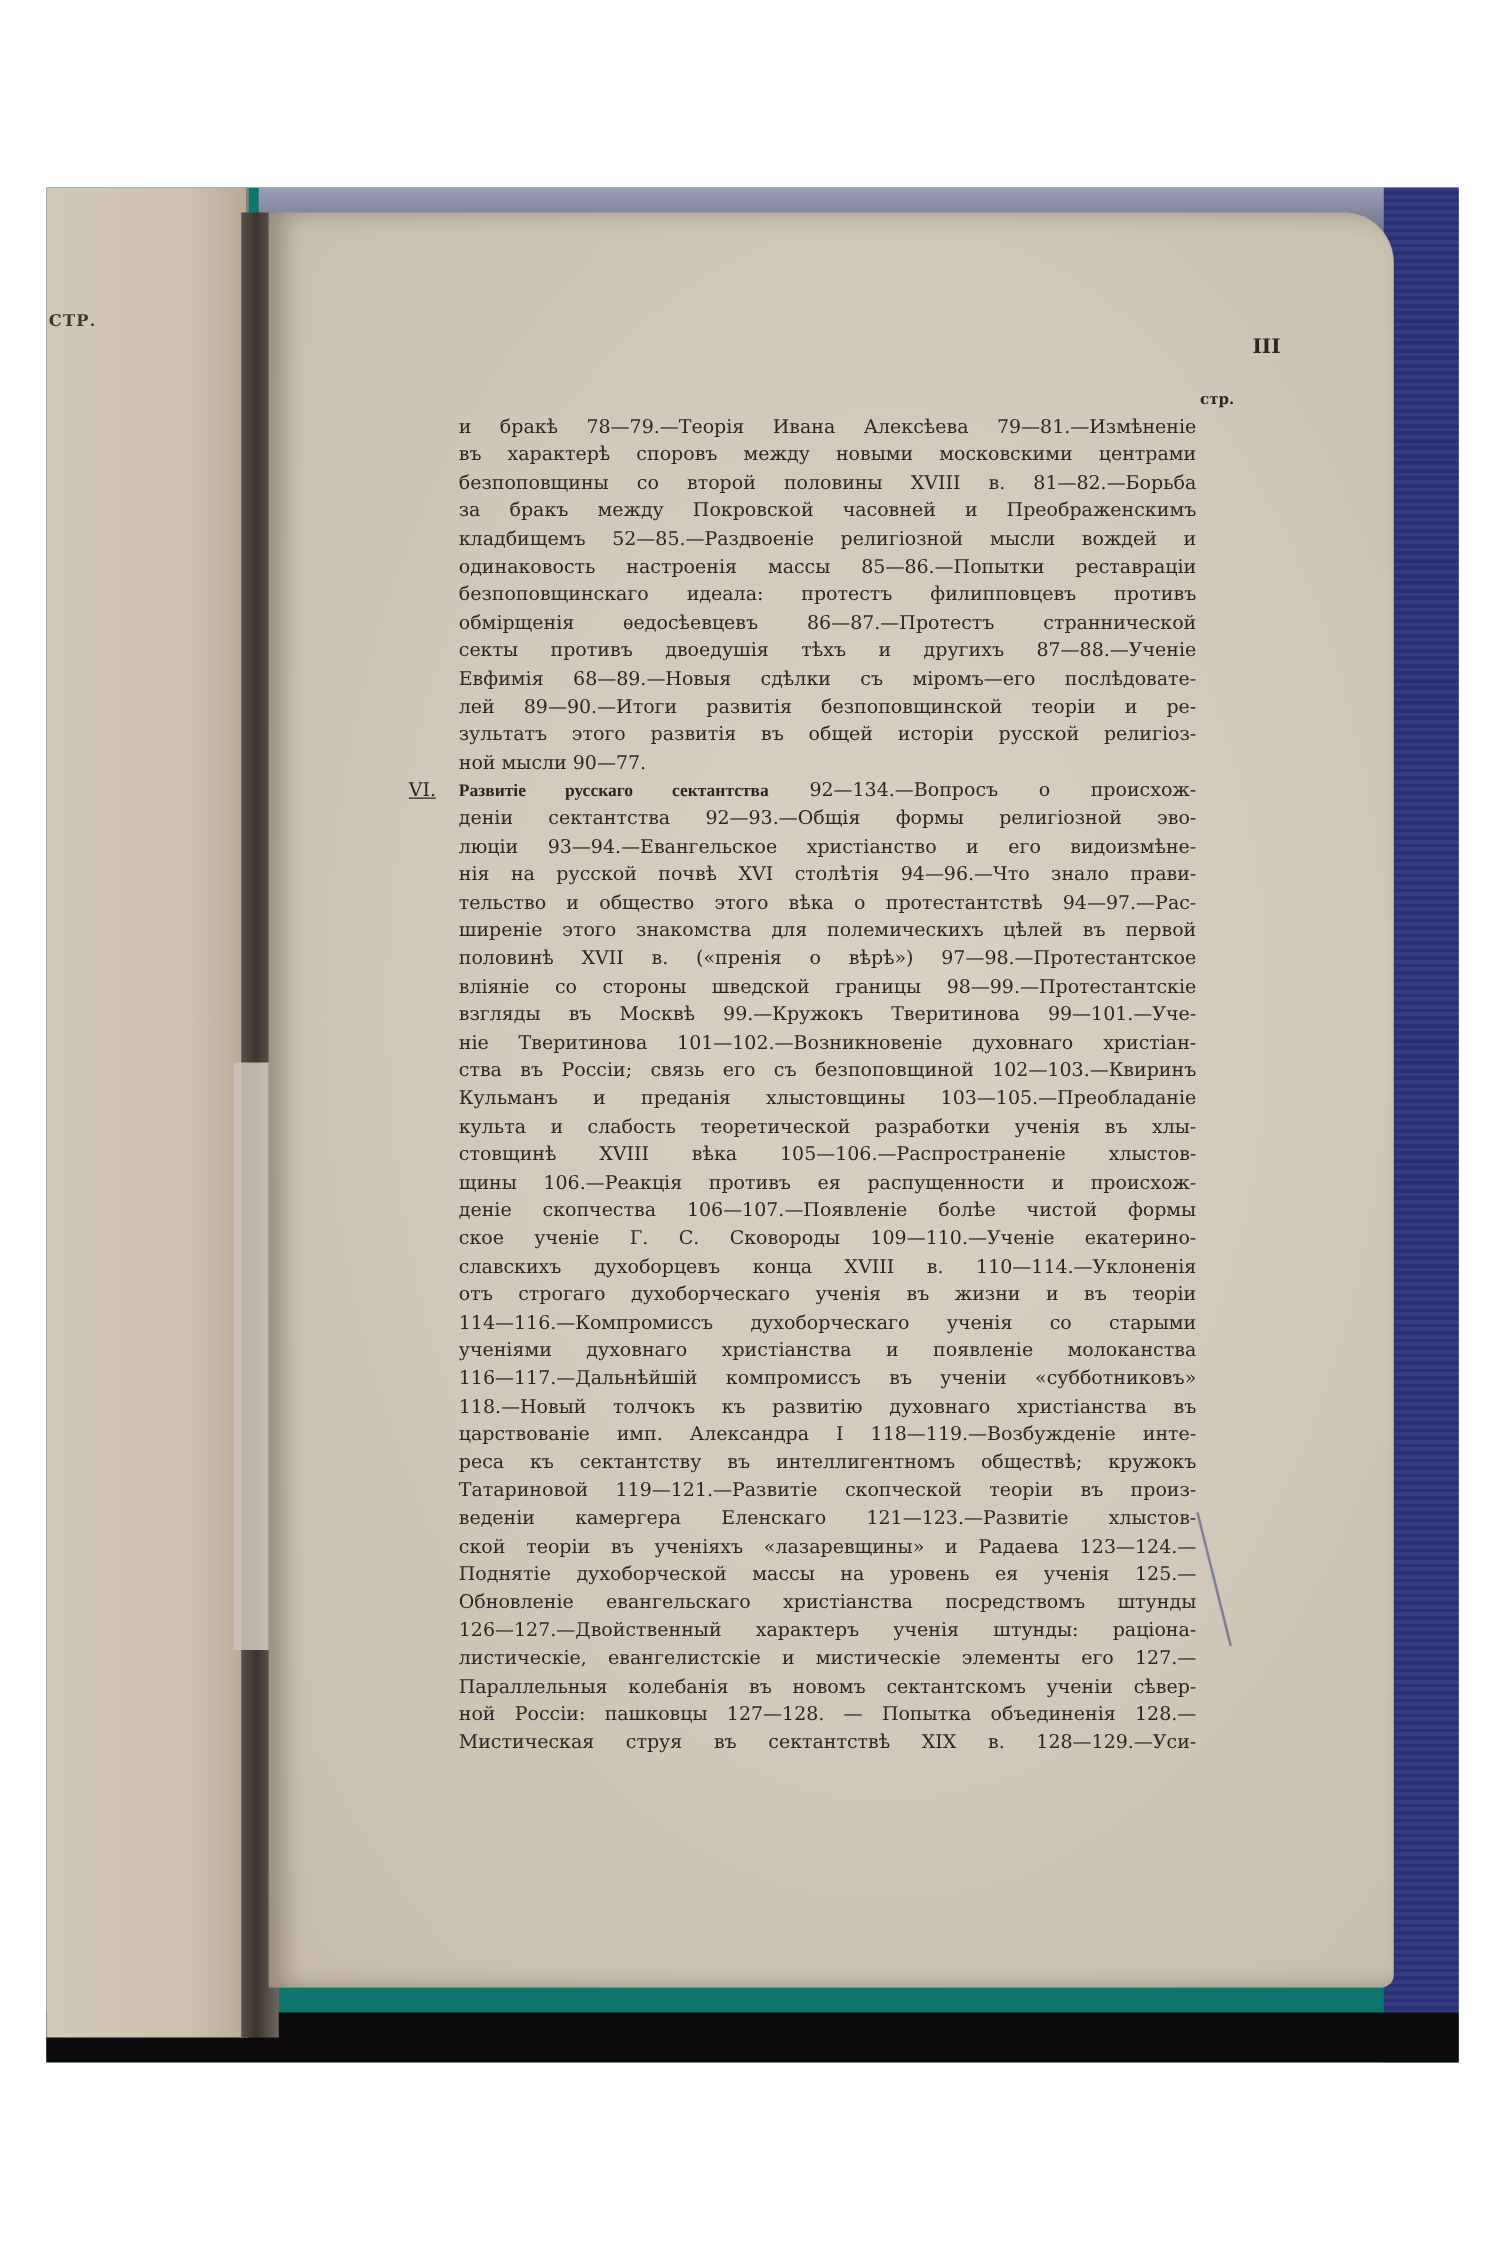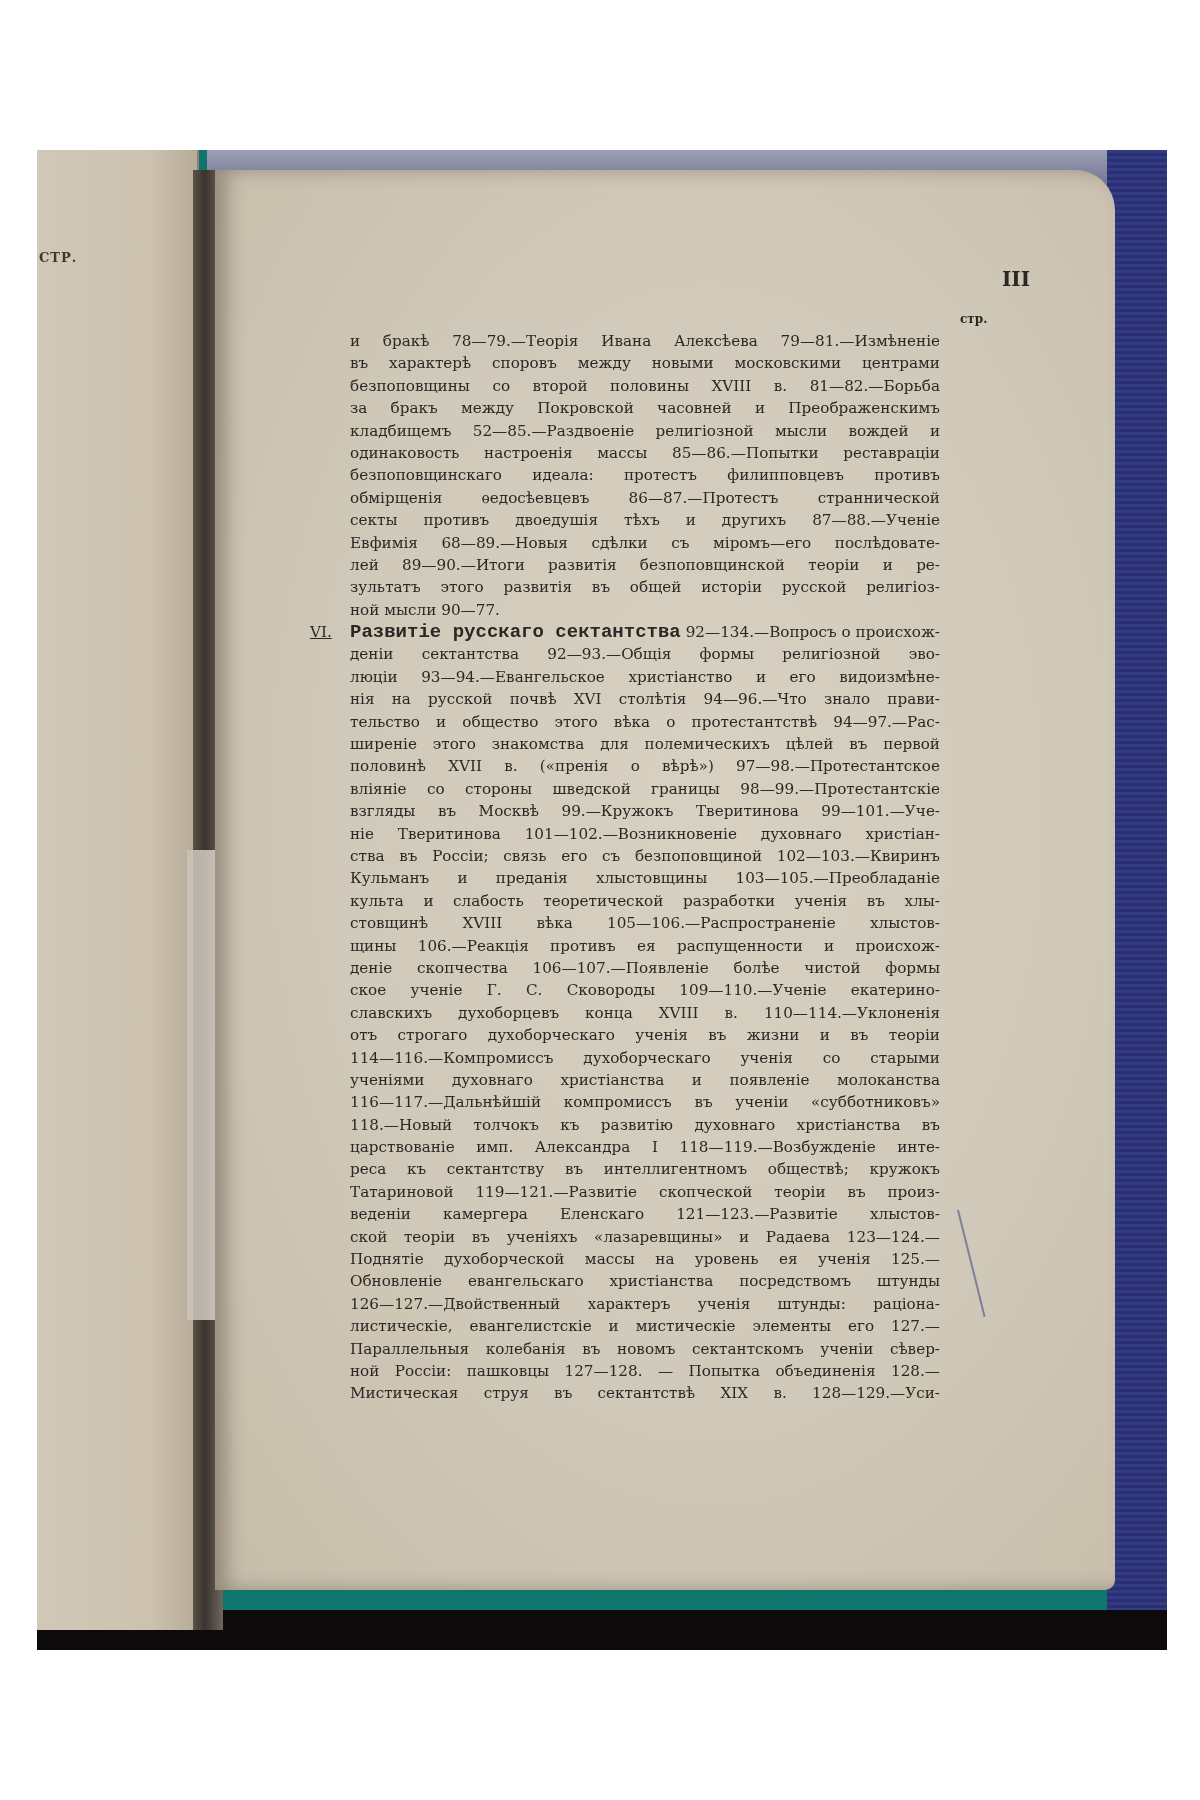--- a/index.html
+++ b/index.html
@@ -15,29 +15,29 @@
                background:linear-gradient(90deg,#d2c8b7 0%,#cdc2b0 70%,#b7ab98 100%);
                border-right:2px solid #8e8373; }
   .gutter { position:absolute; left:156px; top:20px; width:30px; height:1460px;
             background:linear-gradient(90deg,#5a5147 0%,#3a342e 40%,#6f675d 100%); }
   .tape { position:absolute; left:150px; top:700px; width:28px; height:470px;
           background:linear-gradient(90deg,#c9c2b6,#d8d2c7); opacity:0.85; }
   .right-page { position:absolute; left:178px; top:20px; width:900px; height:1420px;
                 background:radial-gradient(ellipse at 55% 45%,#d8d1c2 0%,#d0c8b8 55%,#c6bca9 100%);
                 border-radius:0 40px 10px 0; box-shadow:inset 12px 0 18px rgba(60,50,40,0.35); }
   .str-left { position:absolute; left:2px; top:100px; font-size:13px; font-weight:bold; color:#3d3833; letter-spacing:1px; }
-  .page-num { position:absolute; left:787px; top:97px; font-size:20px; font-weight:bold; color:#2a2622; }
+  .page-num { position:absolute; left:787px; top:97px; font-size:16px; font-weight:bold; color:#2a2622; }
   .str-right { position:absolute; left:745px; top:142px; font-size:12px; font-weight:bold; color:#2a2622; }
-  .content { position:absolute; left:135px; top:160px; width:590px; color:#2b2724;
+  .content { position:absolute; left:152px; top:160px; width:590px; color:#2b2724;
              font-size:15.2px; line-height:22.4px; text-align:justify; }
   .line { display:block; white-space:nowrap; text-align:justify; text-align-last:justify; height:22.4px; }
   .line.last { text-align-last:left; }
   .sec-num { position:absolute; left:-40px;text-decoration:underline; }
   .section { position:relative; }
-  .sec-title { font-family:Liberation Mono, monospace; font-weight:bold; font-size:19px; }
+  .sec-title { font-family:Liberation Serif, serif; font-weight:bold; font-size:14px; }
   .pencil { position:absolute; left:742px; top:1040px; width:2px; height:110px; background:#5b5f8a;
             transform:rotate(-14deg); transform-origin:top; opacity:0.7; }
 </style>
 </head>
 <body>
 
 <div class="photo">
   <div class="cloth-top"></div>
   <div class="cloth-right"></div>
   <div class="bottom-shadow"></div>

